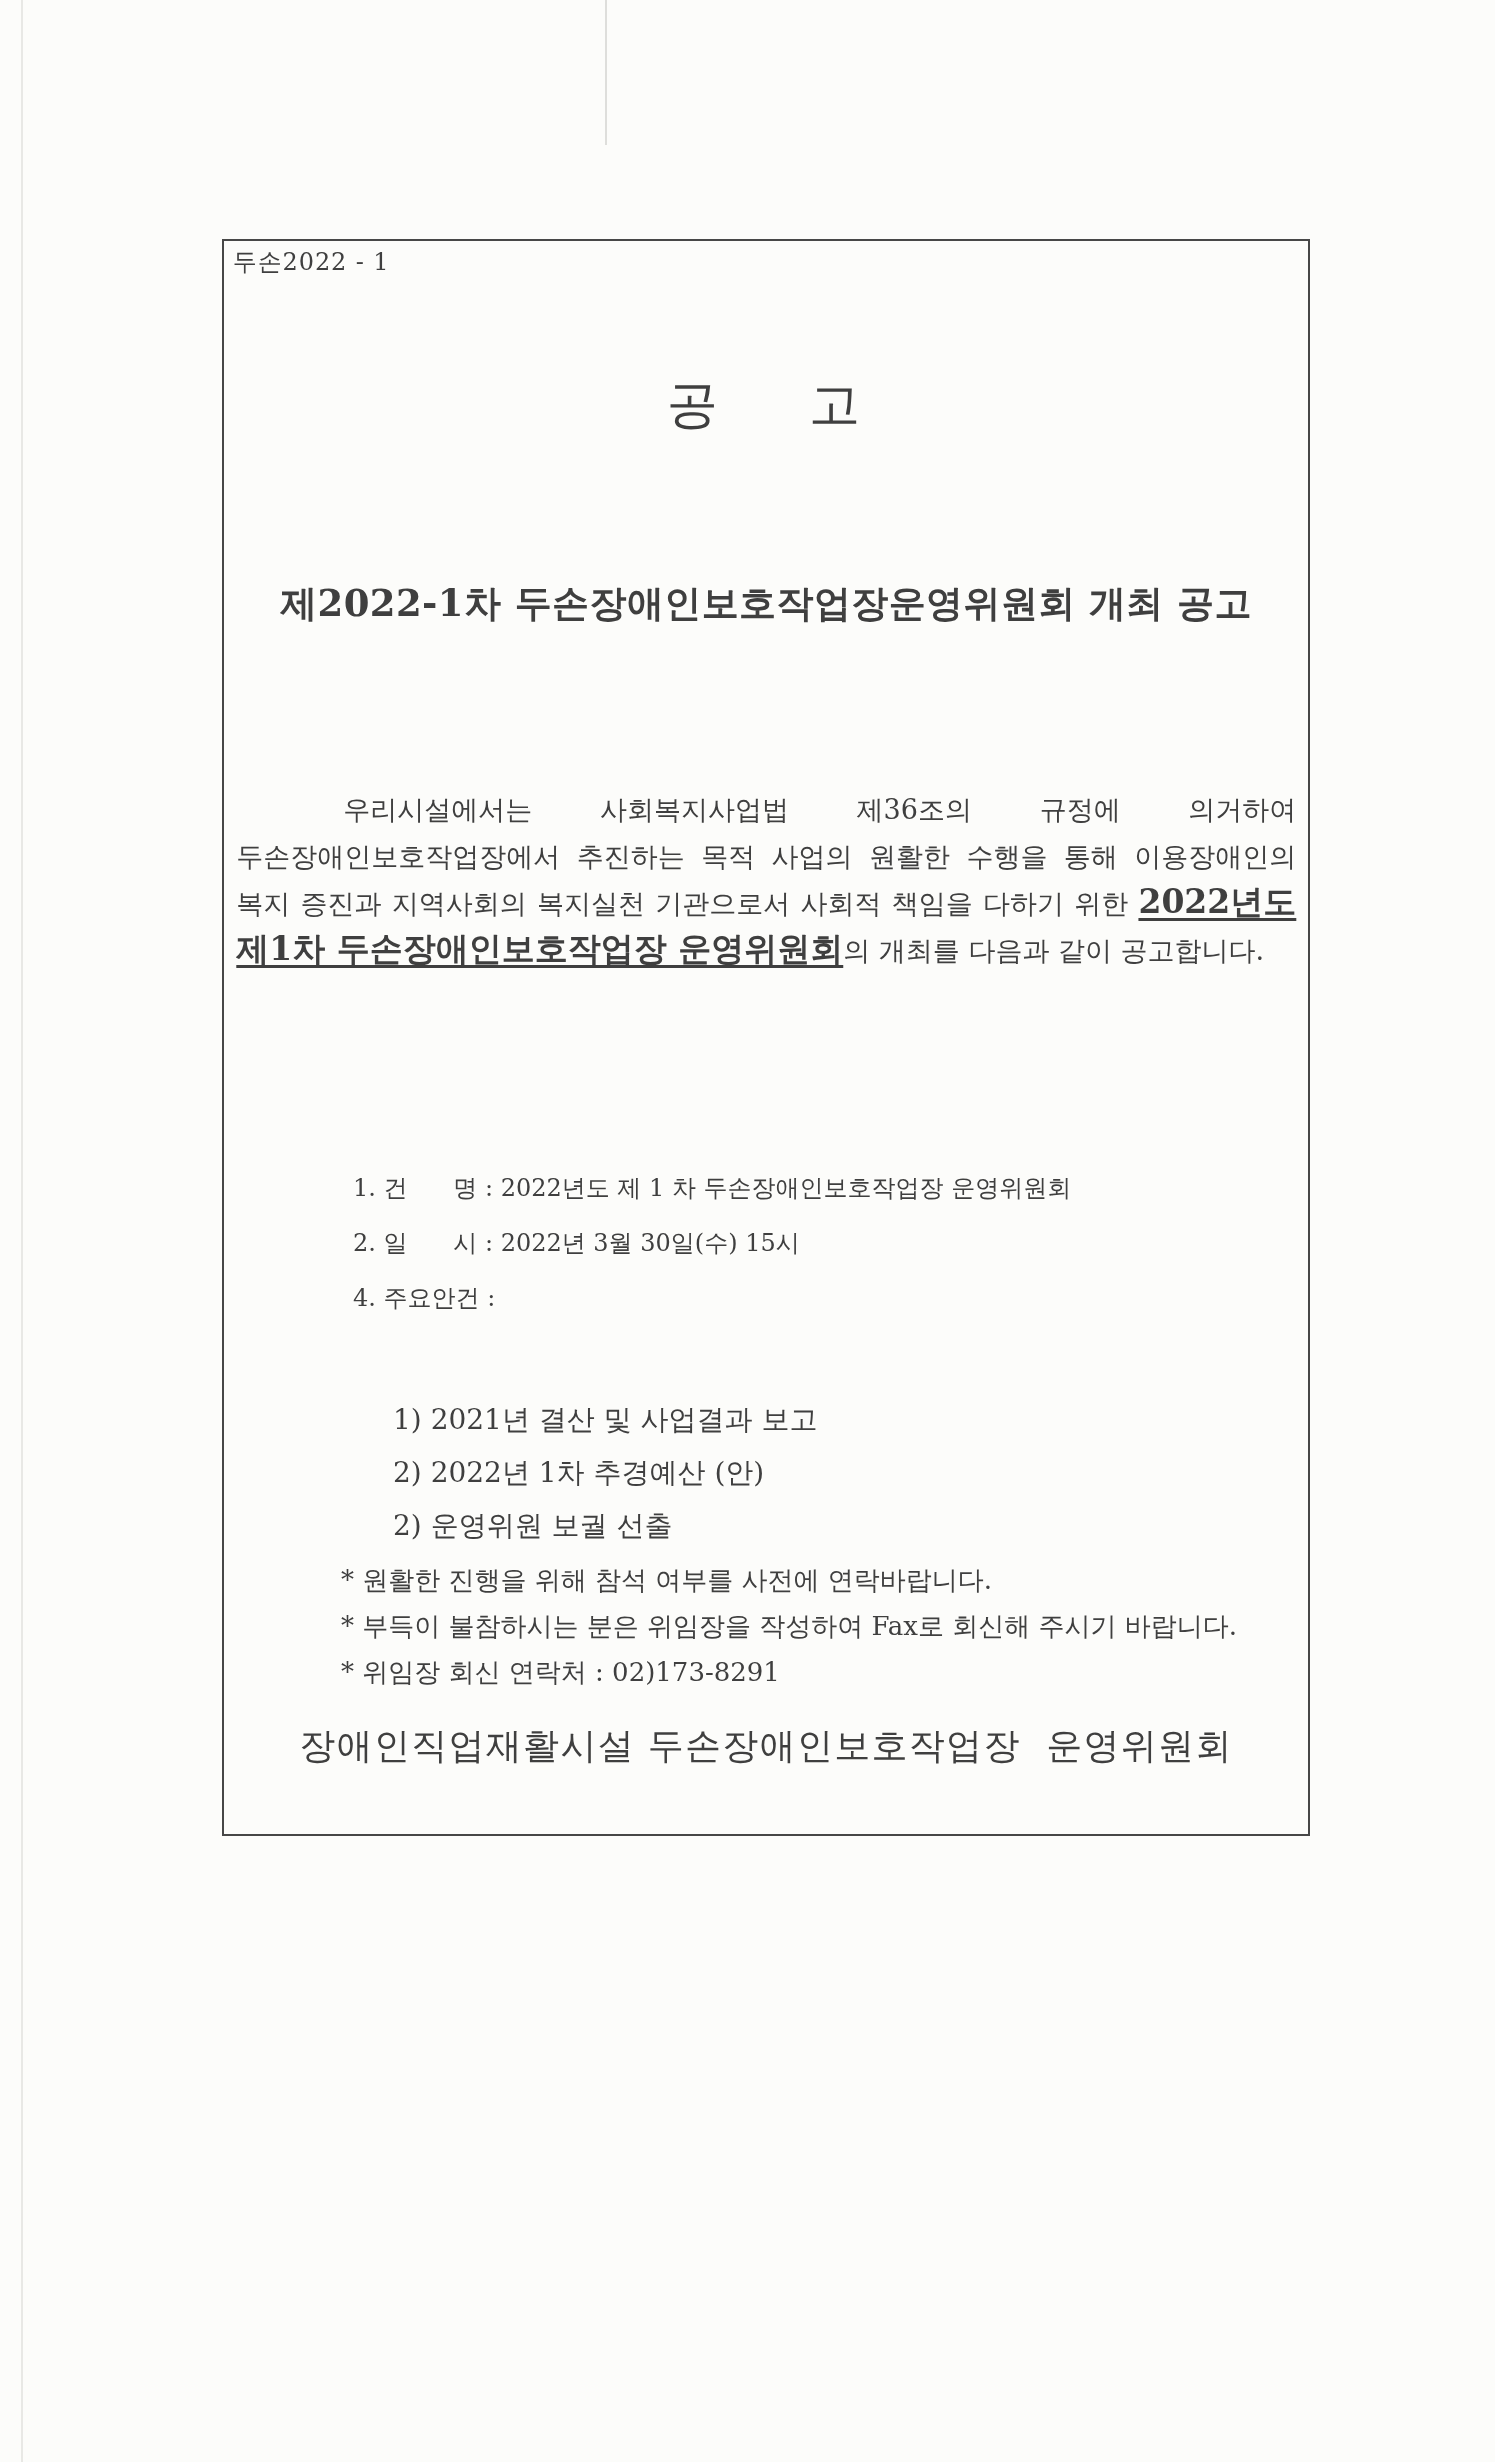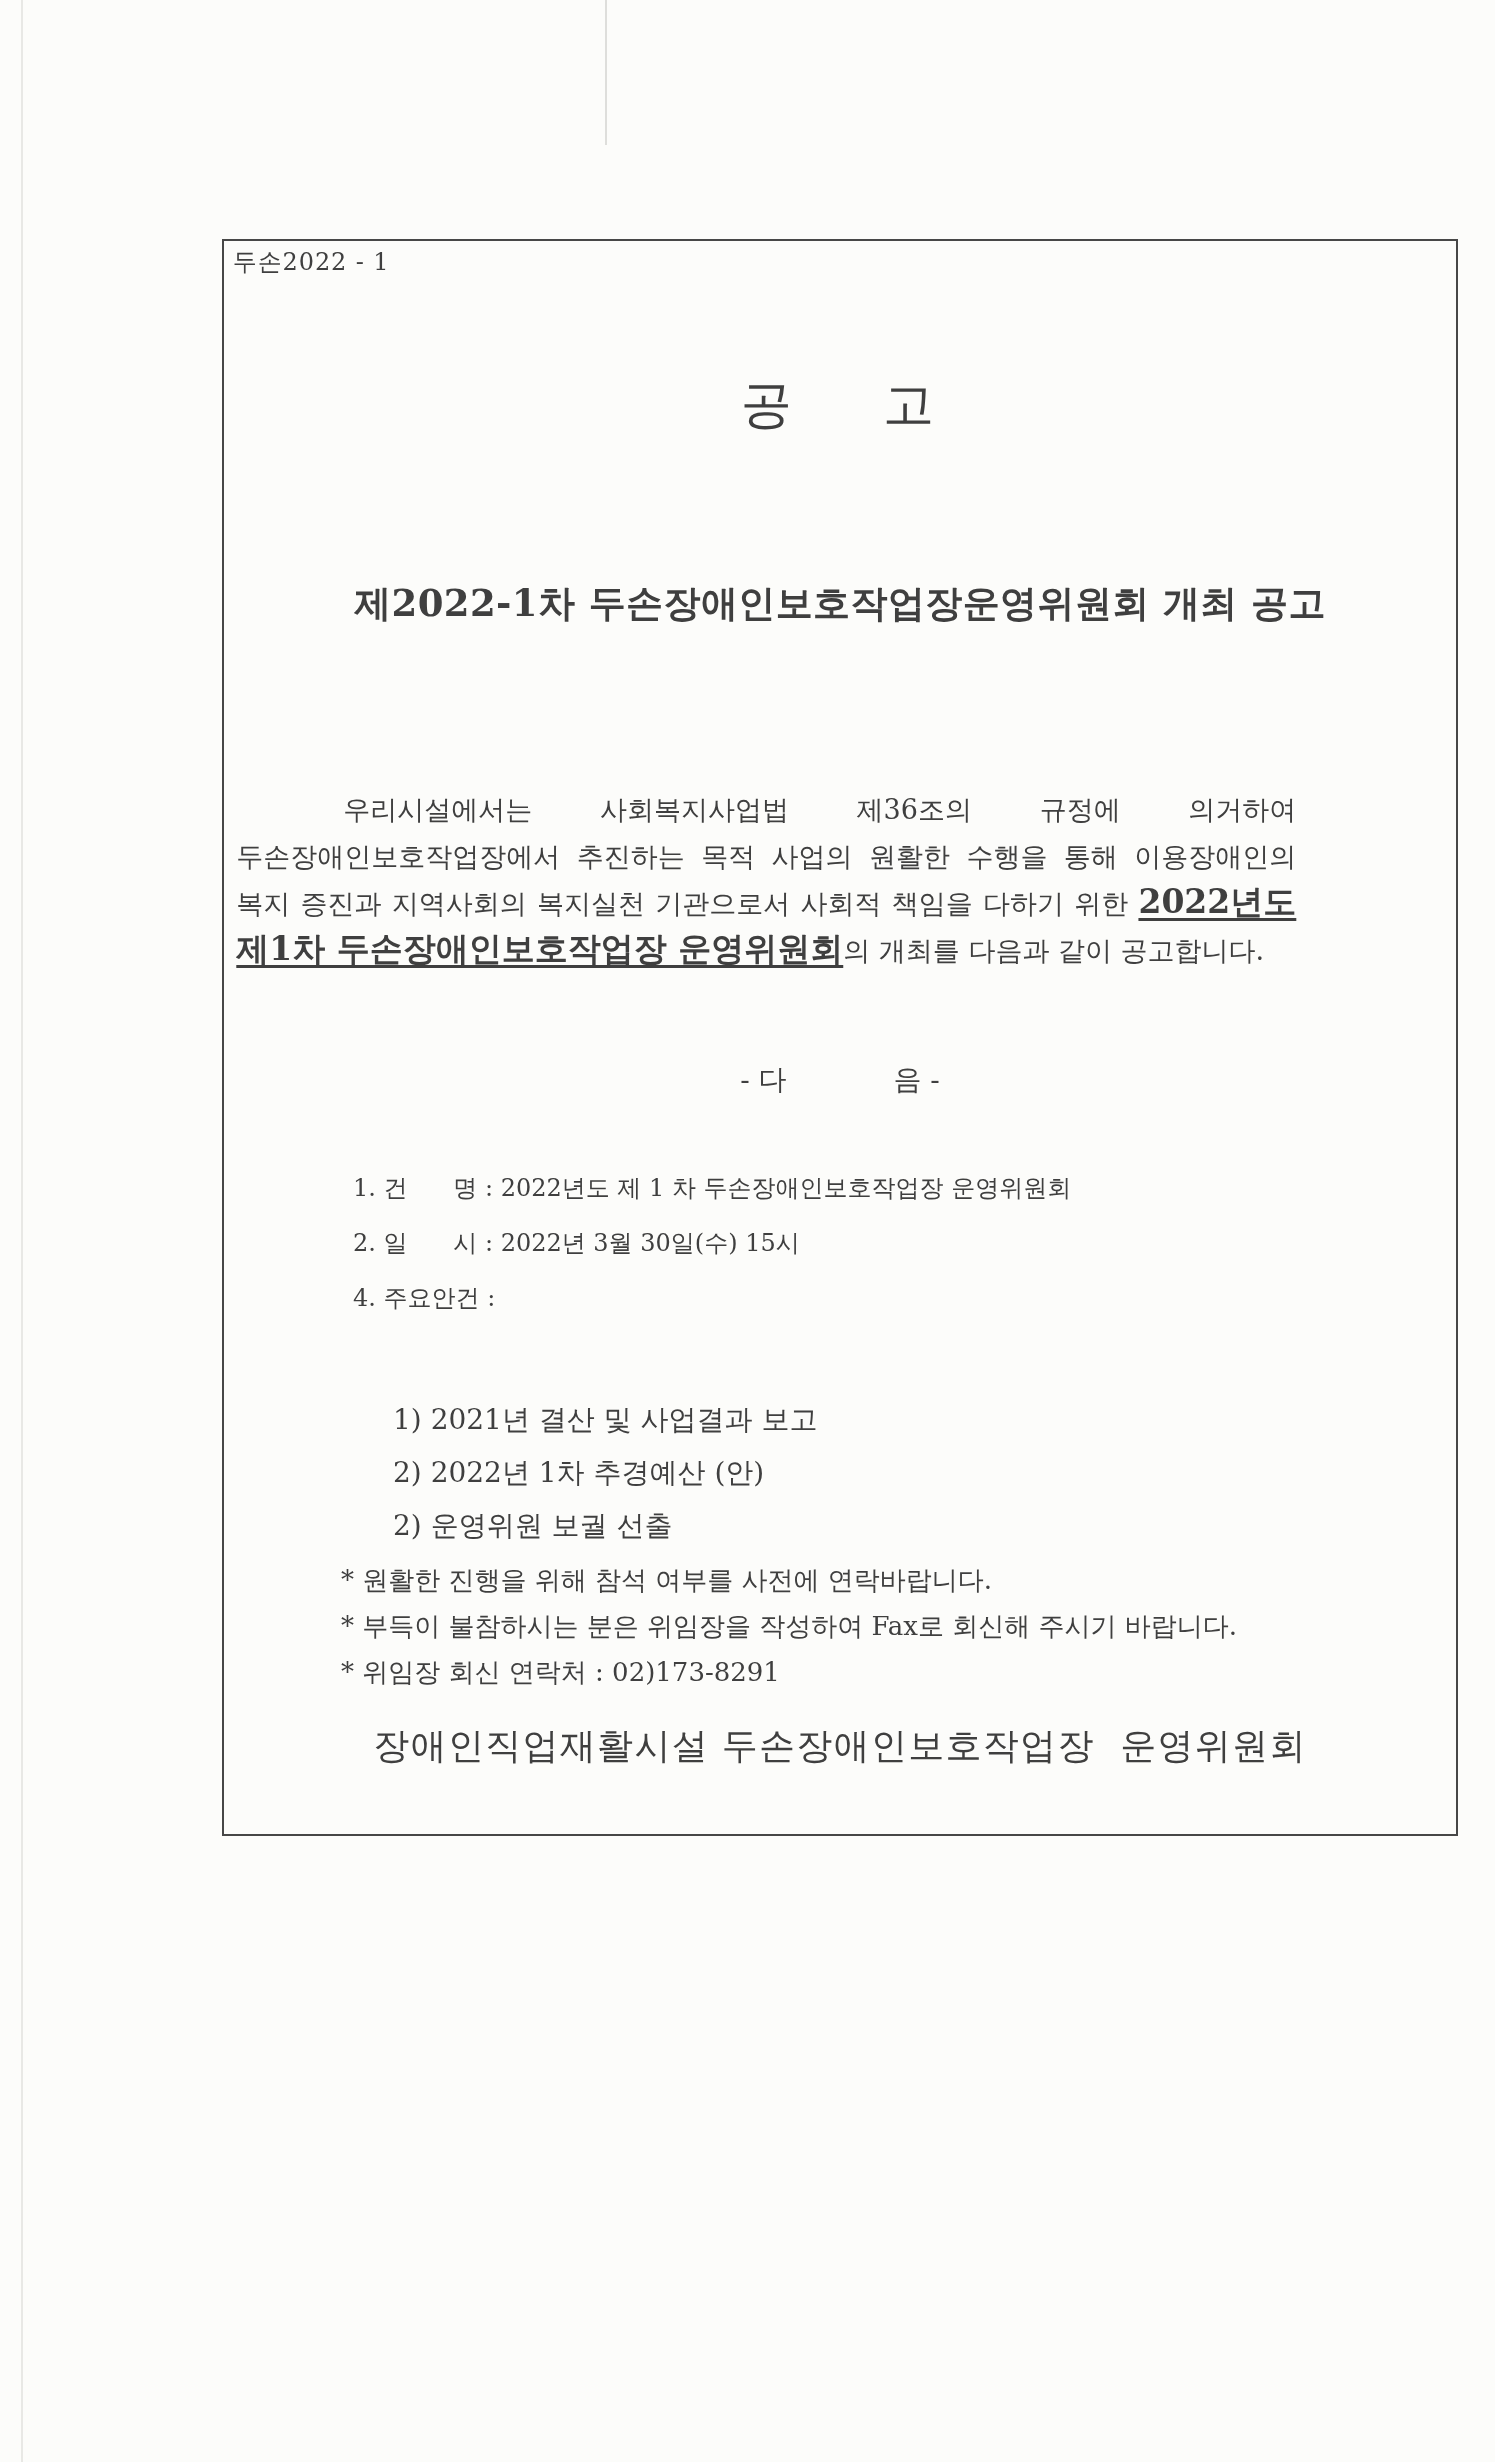--- a/index.html
+++ b/index.html
@@ -18,21 +18,21 @@
   }
   
   .artifact { position: absolute; pointer-events: none; }
   .artifact-left  { left: 21px; top: 0; width: 1.8px; height: 2462px; background: #e8e8e5; }
   .artifact-top   { left: 605px; top: 0; width: 1.8px; height: 145px; background: #dededb; }
 
   .doc-box {
     position: absolute;
     left: 222px;
     top: 239px;
-    width: 1236px;
+    width: 1088px;
     height: 1597px;
     border: 2.6px solid #474747;
     box-sizing: border-box;
     background: transparent;
   }
   .ref {
     position: absolute;
     top: 5.3px;
     left: 8.8px;
     font-size: 24px;
@@ -150,21 +150,20 @@
   <div class="doc-box">
 
     <div class="ref">두손2022 - 1</div>
 
     <h1 class="title">공    고</h1>
 
     <h2 class="subtitle">제2022-1차 두손장애인보호작업장운영위원회 개최 공고</h2>
 
     <p class="intro"><span>우리시설에서는 사회복지사업법 제36조의 규정에 의거하여 두손장애인보호작업장에서 추진하는 목적 사업의 원활한 수행을 통해 이용장애인의 복지 증진과 지역사회의 복지실천 기관으로서 사회적 책임을 다하기 위한 </span><span class="emph">2022년도 제1차 두손장애인보호작업장 운영위원회</span><span>의 개최를 다음과 같이 공고합니다.</span></p>
 
-    <div class="divider">- 다            음 -</div>
 
     <div class="agenda">
       <div class="agenda-item">1. 건      명 : 2022년도 제 1 차 두손장애인보호작업장 운영위원회</div>
       <div class="agenda-item">2. 일      시 : 2022년 3월 30일(수) 15시</div>
       <div class="agenda-item">4. 주요안건 :</div>
     </div>
 
     <div class="agenda-sub">
       <div class="agenda-subitem">1) 2021년 결산 및 사업결과 보고</div>
       <div class="agenda-subitem">2) 2022년 1차 추경예산 (안)</div>

